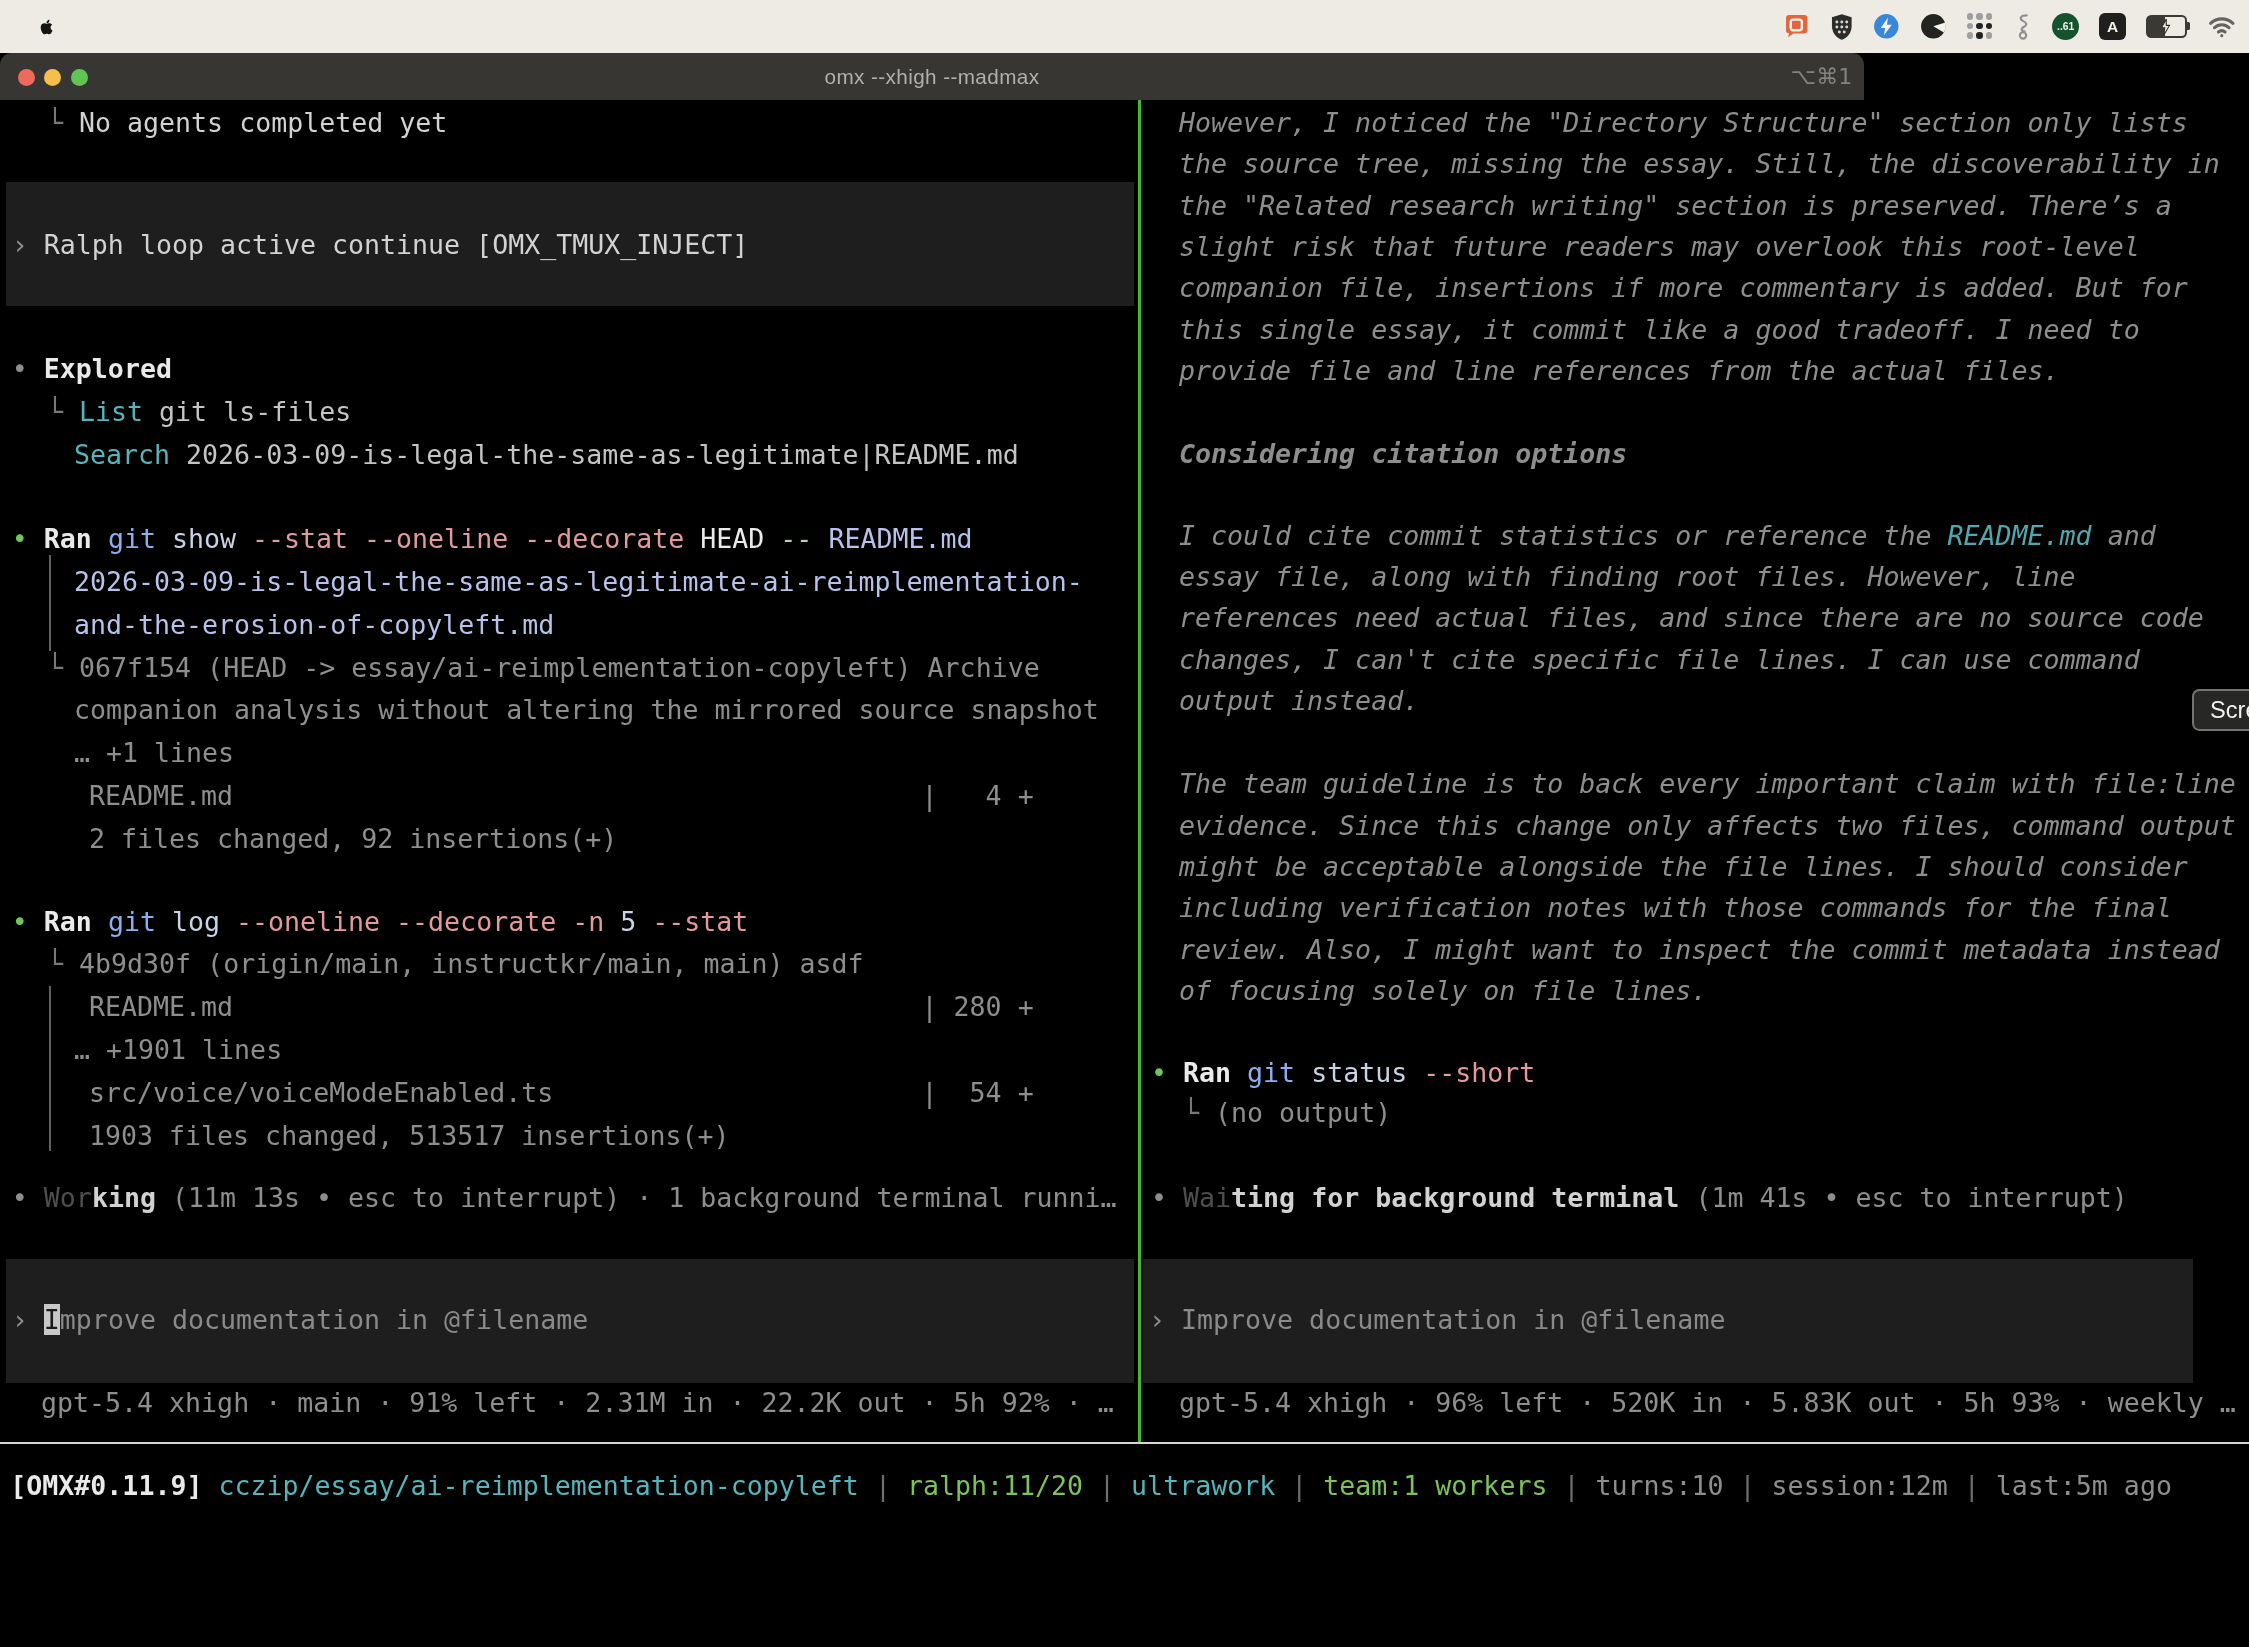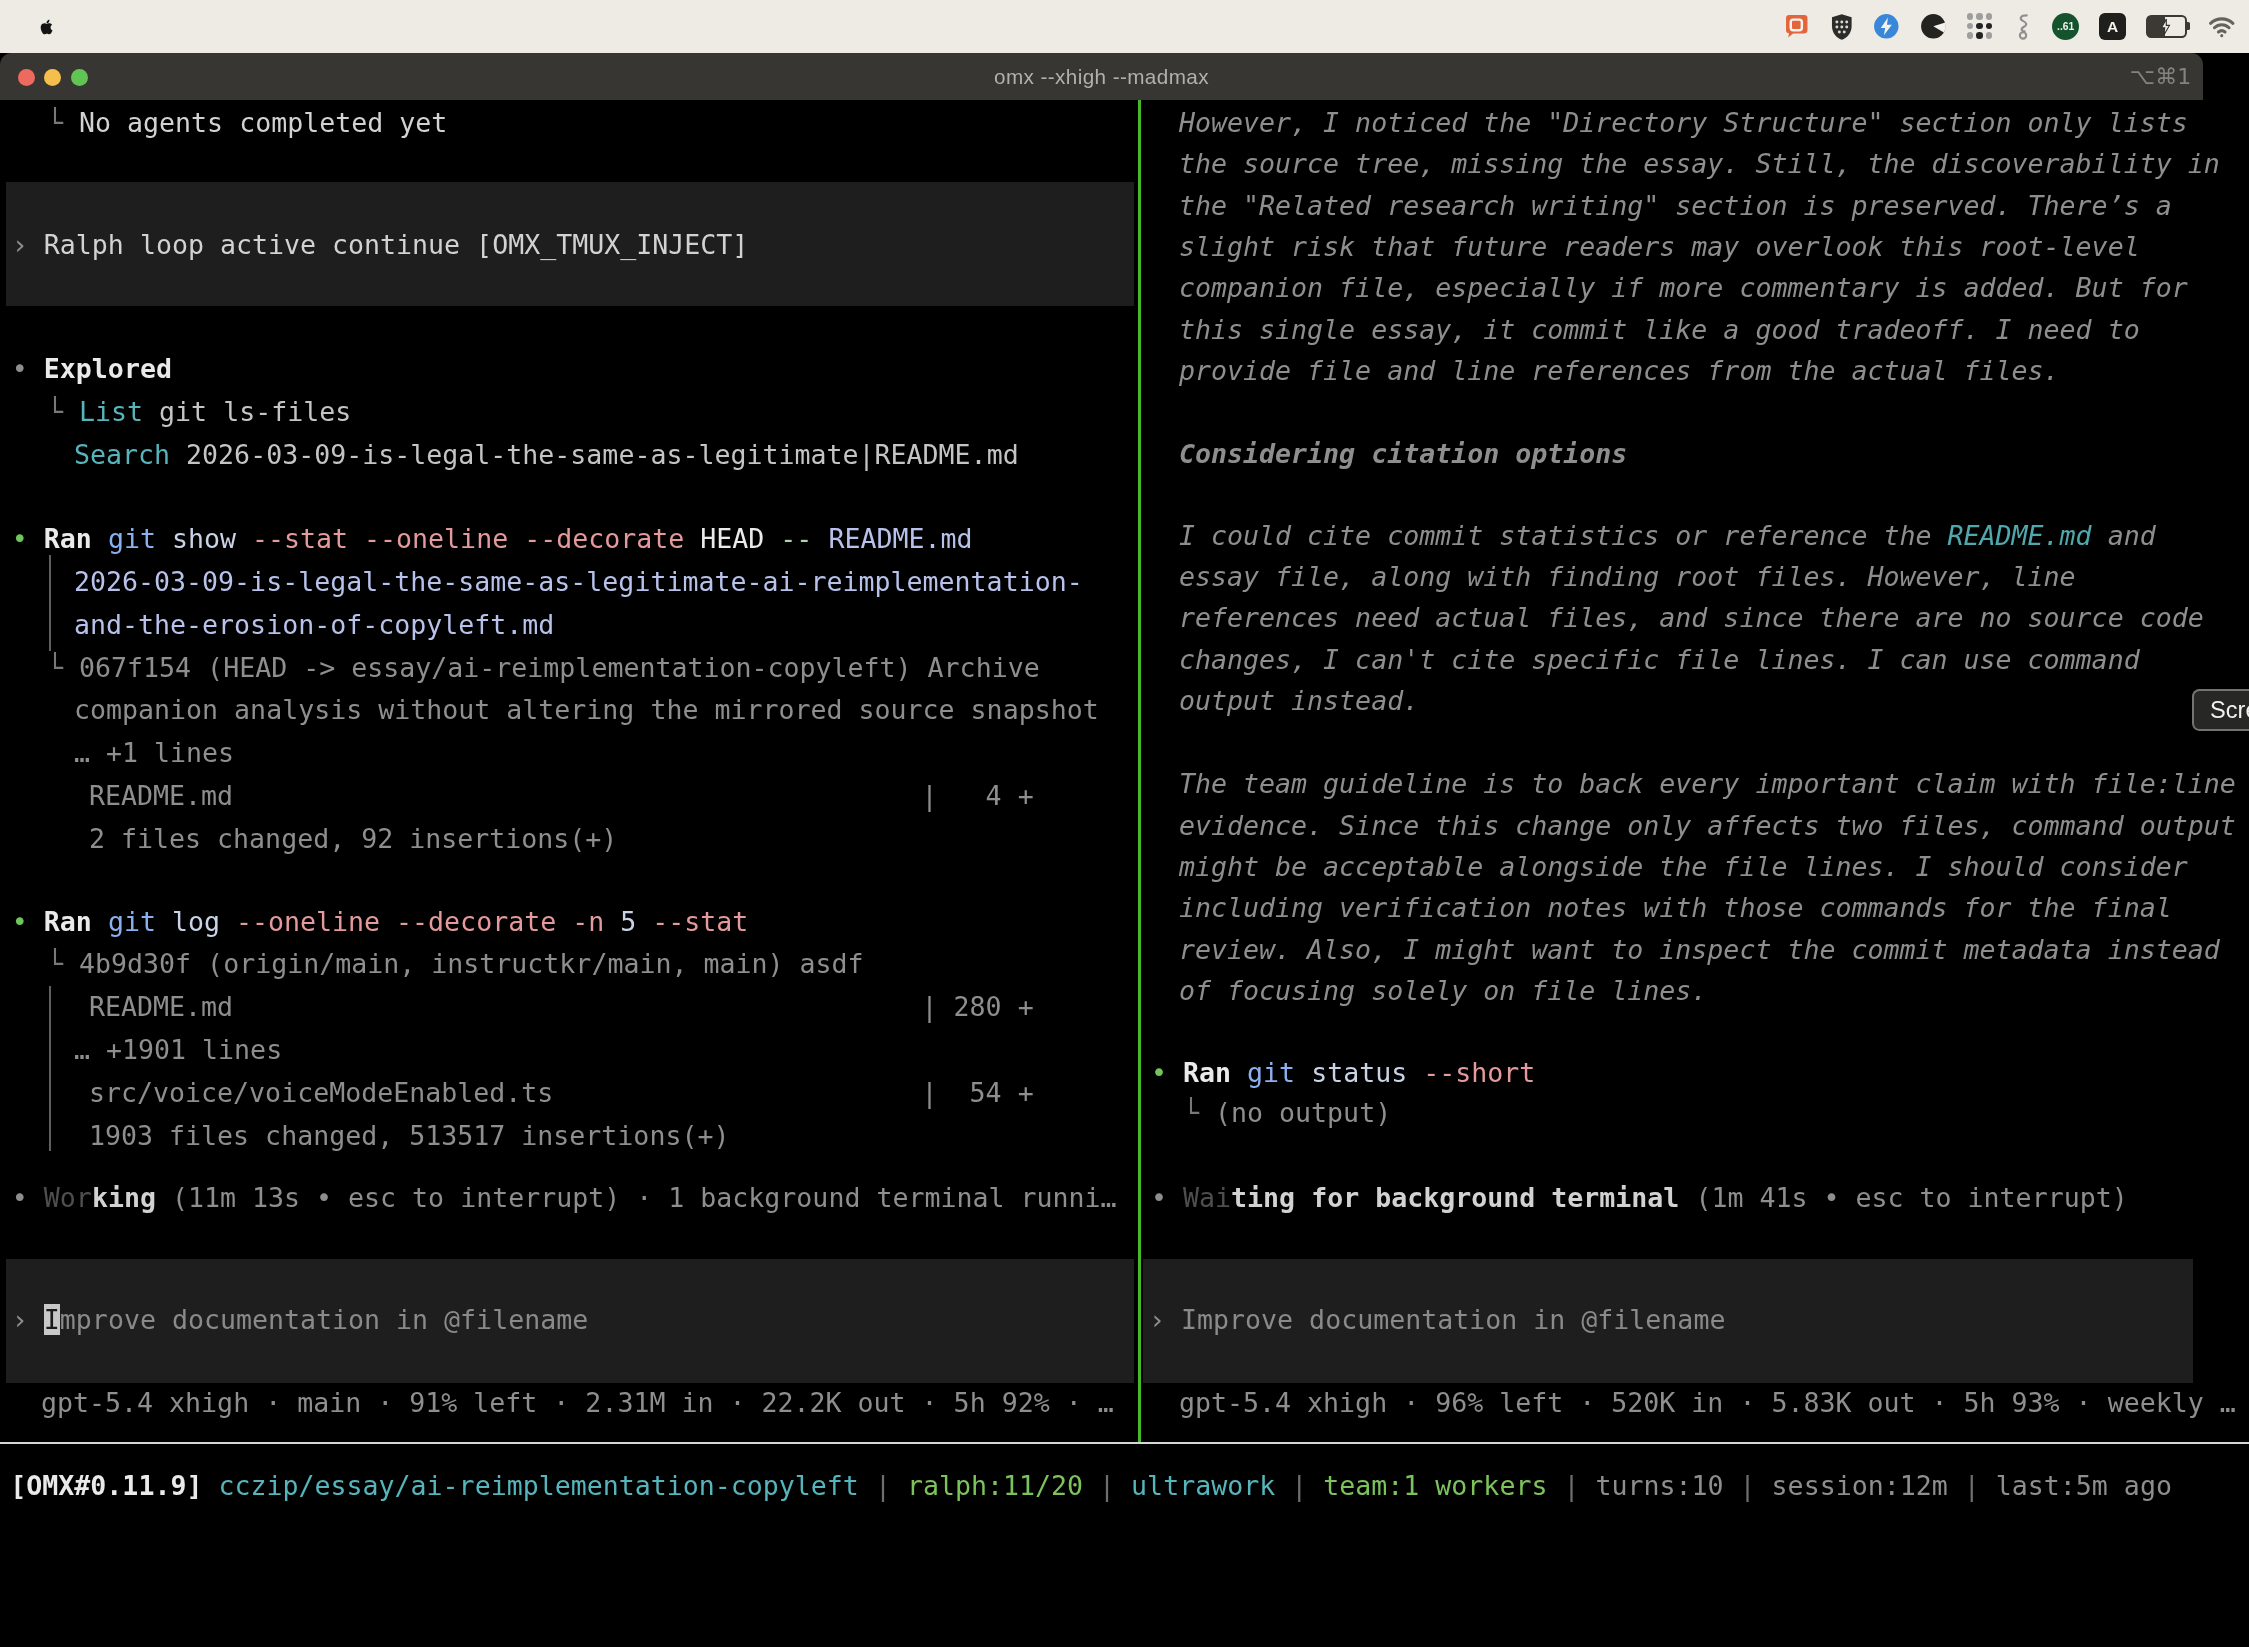--- a/index.html
+++ b/index.html
@@ -23,22 +23,22 @@
   .badge-square{width:27px;height:27px;border-radius:5.9px;background:#1f1f1d;color:#f4f2ec;
                 font-size:15.5px;font-weight:bold;display:flex;align-items:center;justify-content:center;}
   #battery{position:relative;width:37px;height:19px;border:2.2px solid #3a3934;border-radius:5.2px;display:flex;}
   #battery .fill{width:45%;height:100%;background:#3a3934;}
   #battery .nub{position:absolute;right:-5.2px;top:5.2px;width:3px;height:7.4px;background:#3a3934;border-radius:0 1.5px 1.5px 0;}
   #battery svg{position:absolute;left:8px;top:-1.5px;}
 
   
   #window{position:absolute;top:53px;left:0;width:2250px;height:1594px;background:#000;
           border-radius:11.8px 11.8px 0 0;}
-  #titlebar{position:absolute;top:53px;left:0;width:2203px;height:47px;background:#373632;
-            border-radius:11.8px 11.8px 0 0;}
+  #titlebar{position:absolute;top:53px;left:0;width:1816px;height:47px;background:#373632;
+            border-radius:11.8px 11.8px 0 0;padding-left:48px;}
   .tlight{position:absolute;top:16px;width:17px;height:17px;border-radius:50%;}
   #tl-close{left:17.7px;background:#ed6a5e;}
   #tl-min{left:44px;background:#f5bf4e;}
   #tl-zoom{left:71px;background:#61c554;}
   #wtitle{position:absolute;left:0;right:0;top:0;height:47px;line-height:47px;text-align:center;
           color:#b2b0ac;font-size:20.7px;font-family:"Liberation Sans",sans-serif;letter-spacing:0.4px;}
   #wshort{position:absolute;right:11.8px;top:0;height:47px;line-height:47px;color:#85837f;
           font-size:22px;font-family:"DejaVu Sans",sans-serif;}
 
   
@@ -190,21 +190,21 @@
         <div class="tline" style="top: 1029px; left: 74px;"><span style="color: rgb(142, 142, 142);">… +1901 lines</span></div>
         <div class="tline" style="top: 1072px; left: 89px;"><span style="color: rgb(142, 142, 142);">src/voice/voiceModeEnabled.ts                       |  54 +</span></div>
         <div class="tline" style="top: 1115px; left: 89px;"><span style="color: rgb(142, 142, 142);">1903 files changed, 513517 insertions(+)</span></div>
         <div class="tline" style="top: 1177px; left: 11.8px;"><span style="color: rgb(142, 142, 142);">• </span><span style="color: rgb(78, 78, 78);">Wor</span><span style="color: rgb(210, 210, 210); font-weight: bold;">king</span><span style="color: rgb(142, 142, 142);"> (11m 13s • esc to interrupt) · 1 background terminal runni…</span></div>
         <div class="tline" style="top: 1299px; left: 11.8px;"><span style="color: rgb(142, 142, 142);">› </span><span class="cur">I</span><span style="color: rgb(138, 138, 138);">mprove documentation in @filename</span></div>
         <div class="tline" style="top: 1382px; left: 41px;"><span style="color: rgb(142, 142, 142);">gpt-5.4 xhigh · main · 91% left · 2.31M in · 22.2K out · 5h 92% · …</span></div>
         <div class="tline" style="top: 102px; left: 1179px;"><span style="color: rgb(142, 142, 142); font-style: italic;">However, I noticed the "Directory Structure" section only lists</span></div>
         <div class="tline" style="top: 143px; left: 1179px;"><span style="color: rgb(142, 142, 142); font-style: italic;">the source tree, missing the essay. Still, the discoverability in</span></div>
         <div class="tline" style="top: 185px; left: 1179px;"><span style="color: rgb(142, 142, 142); font-style: italic;">the "Related research writing" section is preserved. There’s a</span></div>
         <div class="tline" style="top: 226px; left: 1179px;"><span style="color: rgb(142, 142, 142); font-style: italic;">slight risk that future readers may overlook this root-level</span></div>
-        <div class="tline" style="top: 267px; left: 1179px;"><span style="color: rgb(142, 142, 142); font-style: italic;">companion file, especially if more commentary is added. But for</span></div>
+        <div class="tline" style="top: 267px; left: 1179px;"><span style="color: rgb(142, 142, 142); font-style: italic;">companion file, insertions if more commentary is added. But for</span></div>
         <div class="tline" style="top: 309px; left: 1179px;"><span style="color: rgb(142, 142, 142); font-style: italic;">this single essay, it commit like a good tradeoff. I need to</span></div>
         <div class="tline" style="top: 350px; left: 1179px;"><span style="color: rgb(142, 142, 142); font-style: italic; margin-top: 24px;">provide file and line references from the actual files.</span></div>
         <div class="tline" style="top: 433px; left: 1179px;"><span style="color: rgb(142, 142, 142); font-weight: bold; font-style: italic;">Considering citation options</span></div>
         <div class="tline" style="top: 515px; left: 1179px;"><span style="color: rgb(142, 142, 142); font-style: italic;">I could cite commit statistics or reference the </span><span style="color: rgb(79, 168, 173); font-style: italic;">README.md</span><span style="color: rgb(142, 142, 142); font-style: italic;"> and</span></div>
         <div class="tline" style="top: 556px; left: 1179px;"><span style="color: rgb(142, 142, 142); font-style: italic;">essay file, along with finding root files. However, line</span></div>
         <div class="tline" style="top: 597px; left: 1179px;"><span style="color: rgb(142, 142, 142); font-style: italic;">references need actual files, and since there are no source code</span></div>
         <div class="tline" style="top: 639px; left: 1179px;"><span style="color: rgb(142, 142, 142); font-style: italic;">changes, I can't cite specific file lines. I can use command</span></div>
         <div class="tline" style="top: 680px; left: 1179px;"><span style="color: rgb(142, 142, 142); font-style: italic;">output instead.</span></div>
         <div class="tline" style="top: 763px; left: 1179px;"><span style="color: rgb(142, 142, 142); font-style: italic;">The team guideline is to back every important claim with file:line</span></div>
         <div class="tline" style="top: 805px; left: 1179px;"><span style="color: rgb(142, 142, 142); font-style: italic;">evidence. Since this change only affects two files, command output</span></div>

